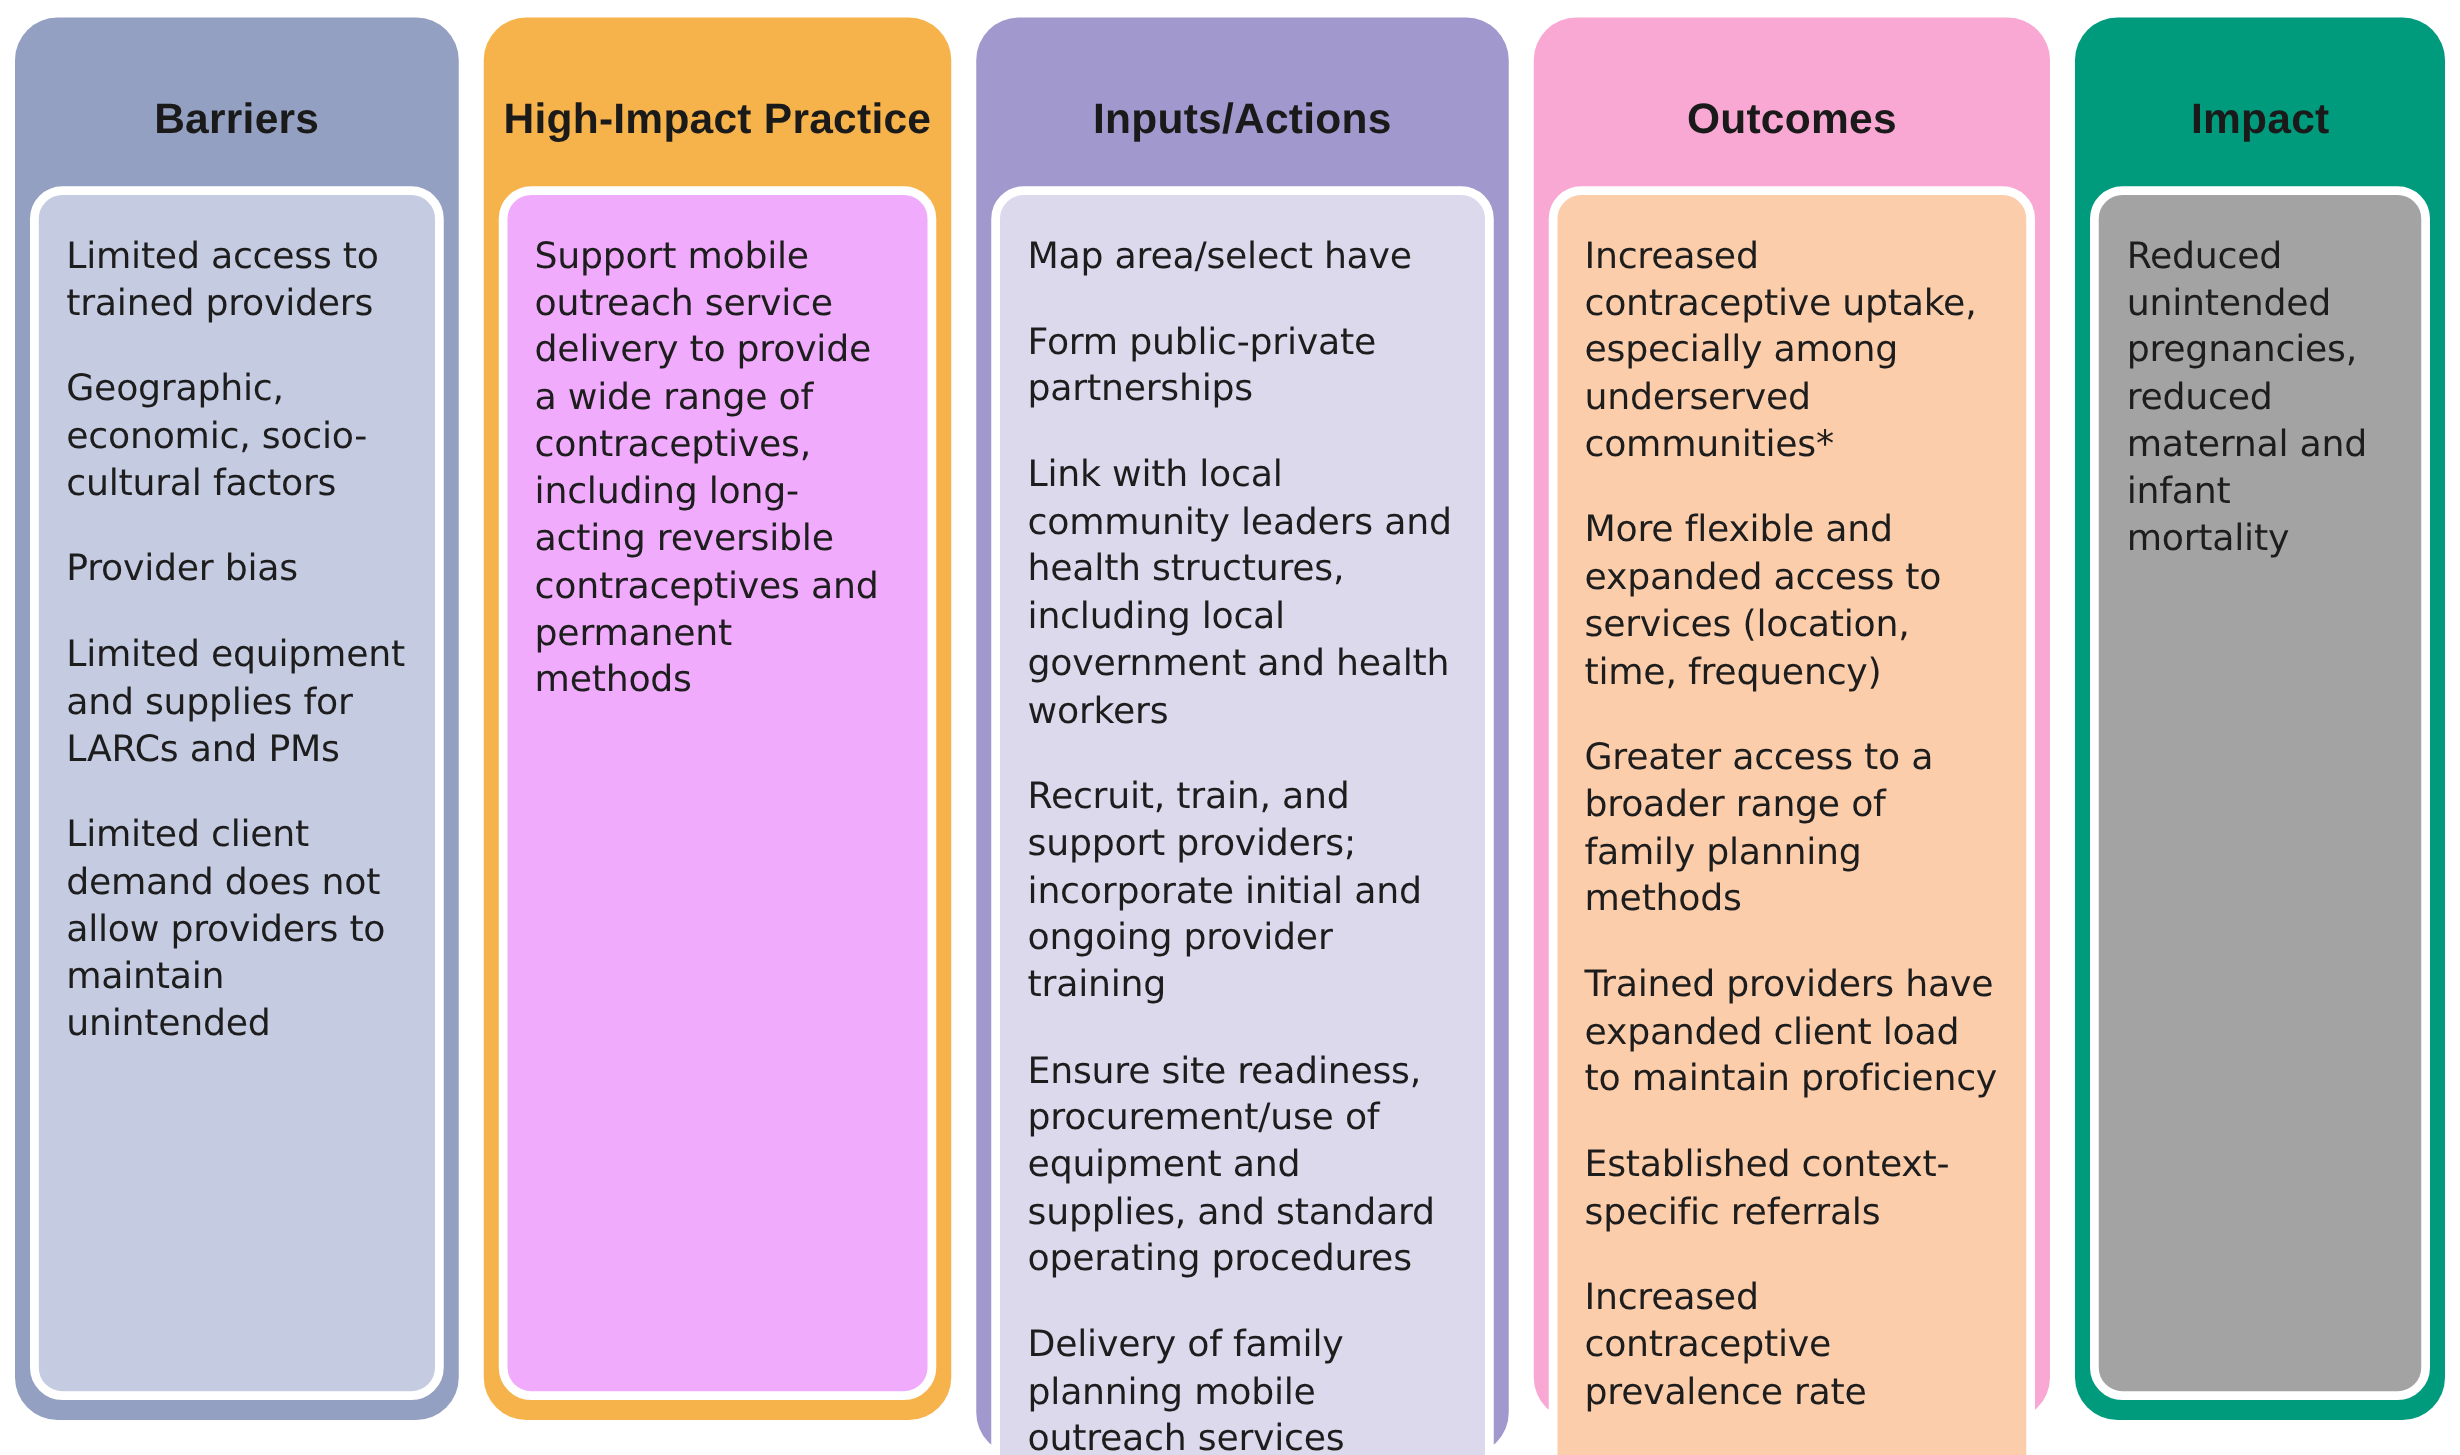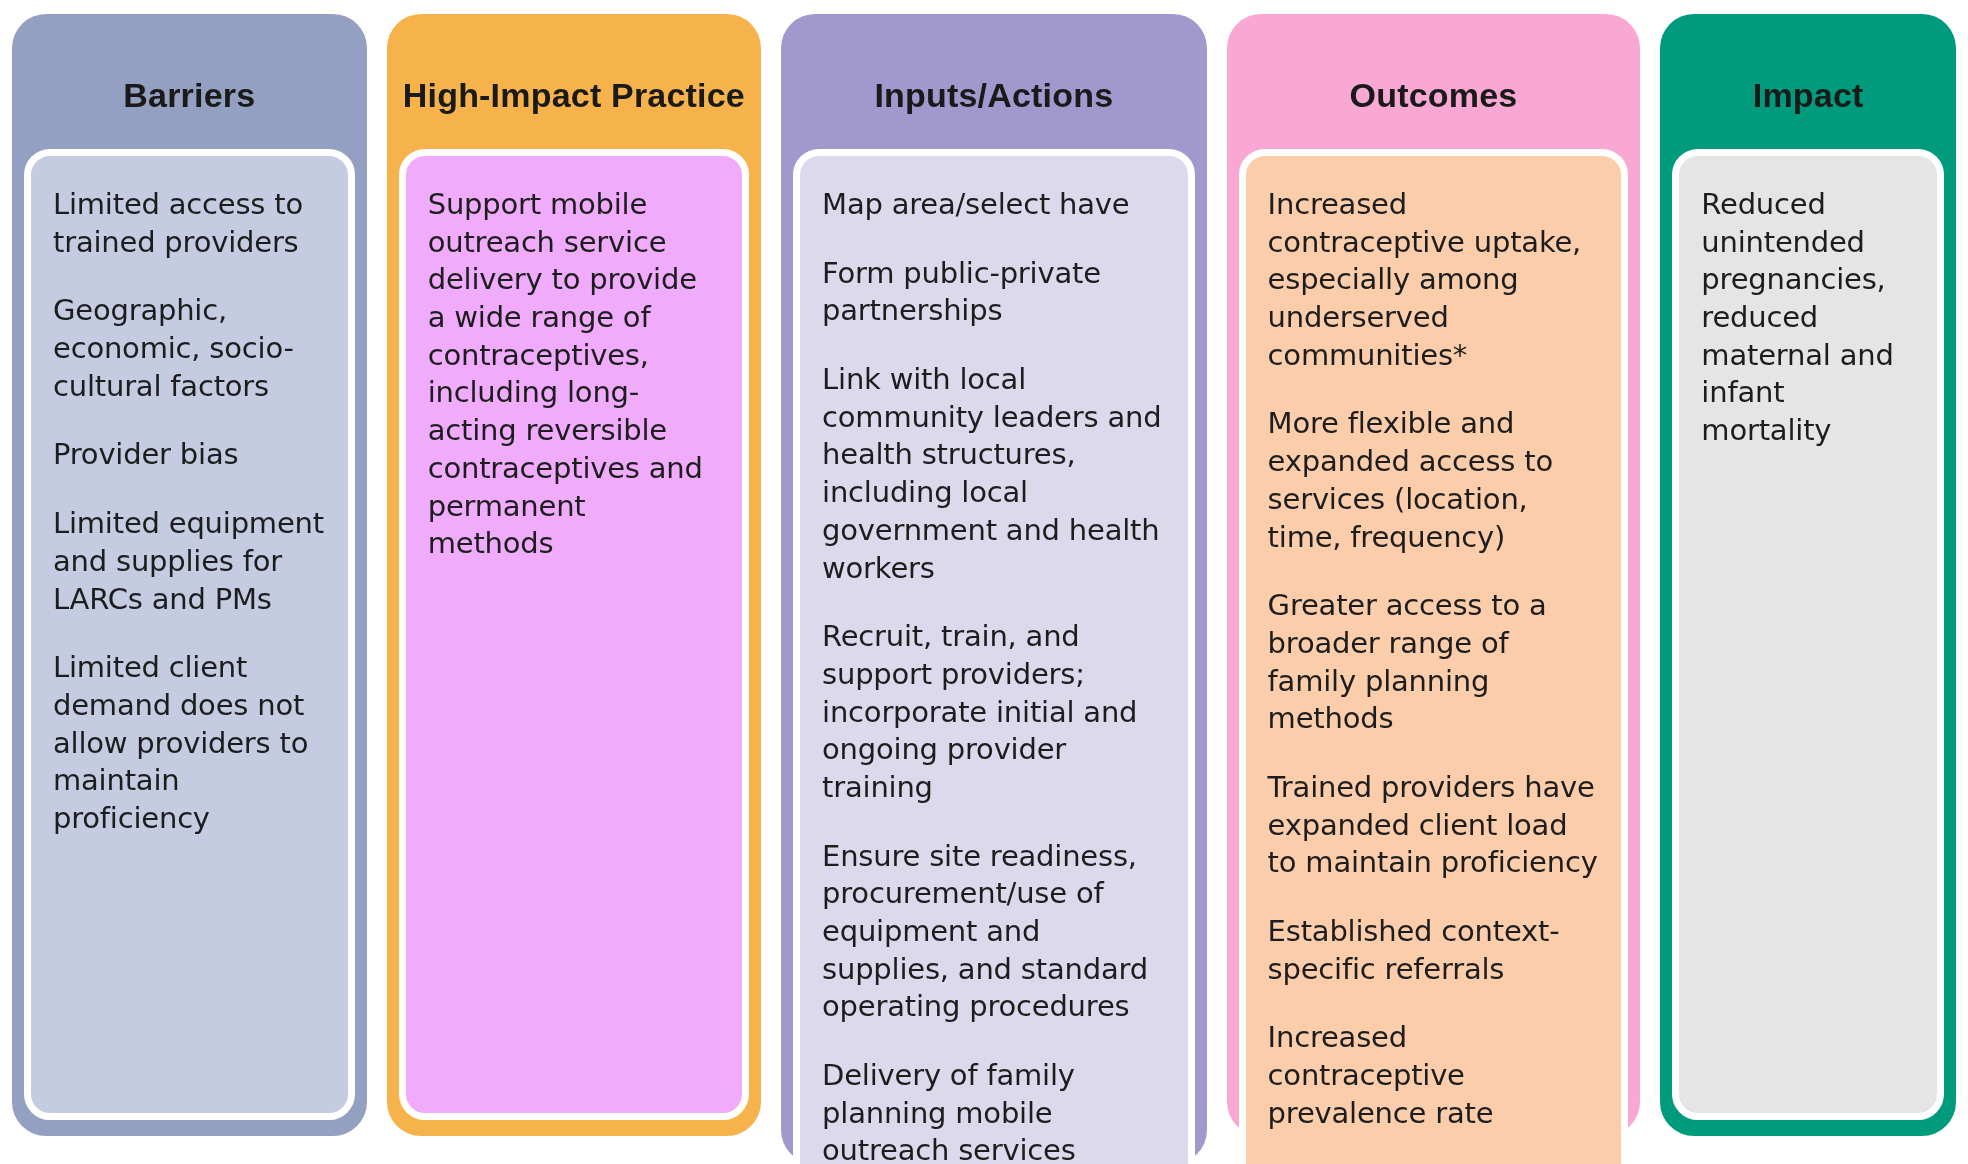--- a/index.html
+++ b/index.html
@@ -79,21 +79,21 @@
 
 <div id="board">
 
   <div class="column col-0" style="background:#94a0c2;">
     <div class="col-header">Barriers</div>
     <div class="panel" style="background:#c5cce2;">
       <p class="panel-item">Limited access to trained providers</p>
       <p class="panel-item">Geographic, economic, socio-cultural factors</p>
       <p class="panel-item">Provider bias</p>
       <p class="panel-item">Limited equipment and supplies for LARCs and PMs</p>
-      <p class="panel-item">Limited client demand does not allow providers to maintain proficiency</p>
+      <p class="panel-item">Limited client demand does not allow providers to maintain unintended</p>
     </div>
   </div>
 
   <div class="column col-1" style="background:#f7b34b;">
     <div class="col-header">High-Impact Practice</div>
     <div class="panel" style="background:#f0abfc;">
       <p class="panel-item">Support mobile outreach service delivery to provide a wide range of contraceptives, including long-acting reversible contraceptives and permanent methods</p>
     </div>
   </div>
 
@@ -117,18 +117,18 @@
       <p class="panel-item">Greater access to a broader range of family planning methods</p>
       <p class="panel-item">Trained providers have expanded client load to maintain proficiency</p>
       <p class="panel-item">Established context-specific referrals</p>
       <p class="panel-item">Increased contraceptive prevalence rate</p>
       <p class="panel-item">Expanded and improved continuum of care</p>
     </div>
   </div>
 
   <div class="column col-4" style="background:#009b7d;">
     <div class="col-header">Impact</div>
-    <div class="panel" style="background:#e5e5e5;">
+    <div class="panel" style="background:#a3a3a3;">
       <p class="panel-item">Reduced unintended pregnancies, reduced maternal and infant mortality</p>
     </div>
   </div>
 
 </div>
 
 </body></html>

